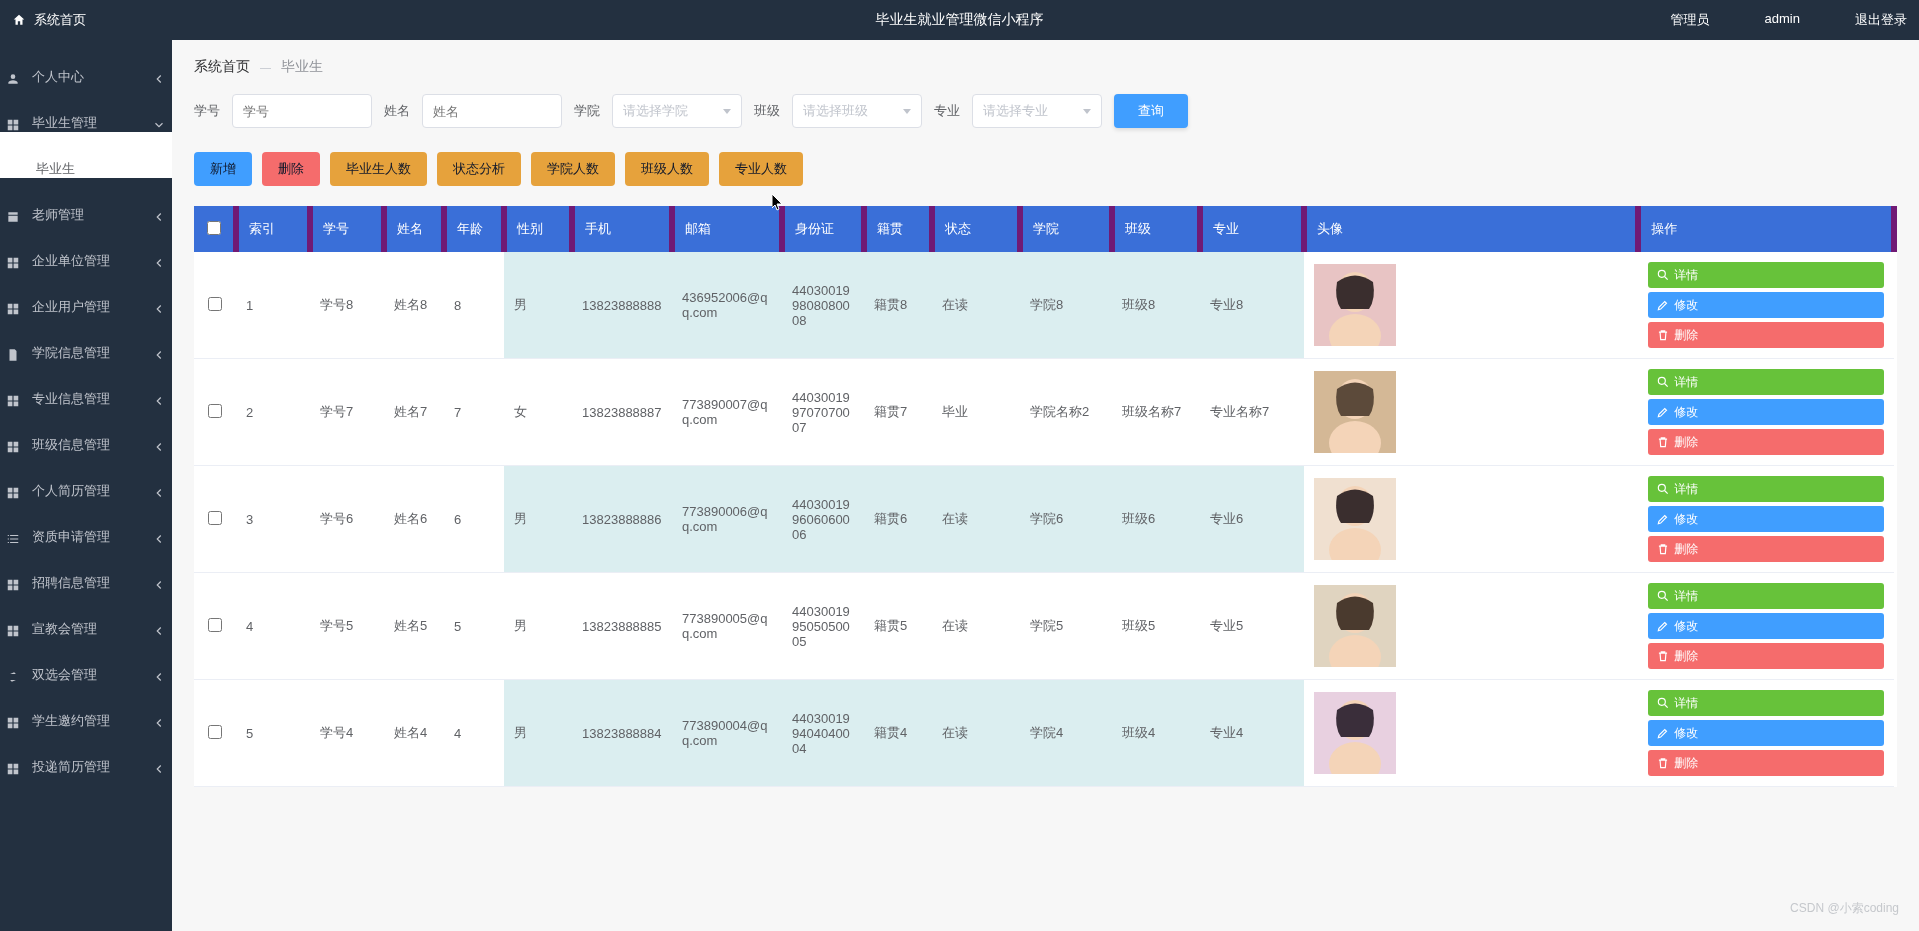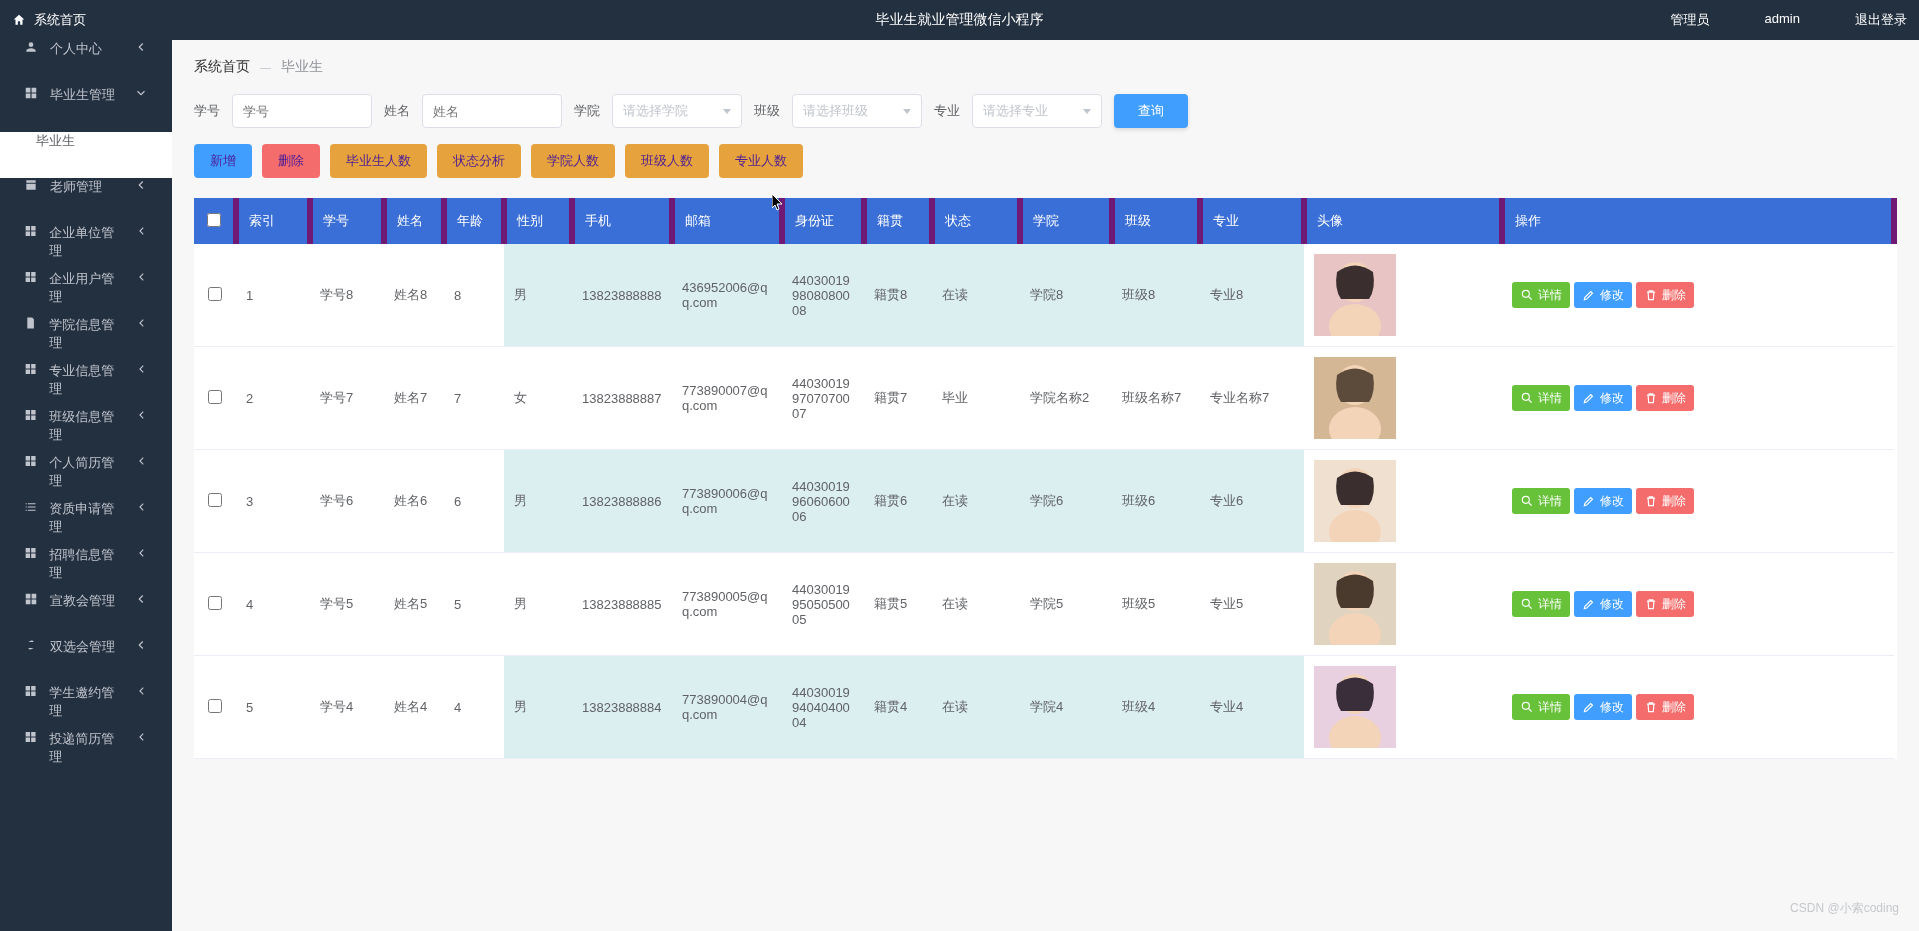--- a/index.html
+++ b/index.html
@@ -7,56 +7,56 @@
 
 .header { height: 40px; background: #233040; color: #fff; display: flex; align-items: center; padding: 0 12px; position: relative; }
 .header-home { display: flex; align-items: center; gap: 8px; font-size: 13px; width: 160px; }
 .header-title { position: absolute; left: 50%; transform: translateX(-50%); font-size: 14px; }
 .header-right { margin-left: auto; font-size: 13px; display: flex; gap: 10px; }
 .header-right span { cursor: pointer; margin-left: 45px; }
 
 .layout { display: flex; height: 891px; }
 
 .sidebar { width: 172px; background: #233040; color: #c0c4cc; overflow-y: auto; }
-.sidebar-item { height: 46px; display: flex; align-items: flex-start; padding: 0 24px; font-size: 13px; gap: 12px; cursor: pointer; position: relative; }
+.sidebar-item { height: 46px; display: flex; align-items: flex-end; padding: 0 6px; font-size: 13px; gap: 12px; cursor: pointer; position: relative; }
 .sidebar-item.active { background: #fff; color: #606266; }
 .sidebar-item.sub { padding-left: 36px; }
 .sidebar-chevron { margin-left: auto; }
 
 .main { flex: 1; background: #f7f7f7; padding: 0 22px; overflow-y: auto; }
 .breadcrumb { padding: 18px 0; font-size: 14px; color: #303133; display: flex; align-items: center; gap: 10px; }
 .breadcrumb-sep { color: #c0c4cc; font-size: 11px; }
 .breadcrumb-current { color: #909399; }
 
 .search-row { display: flex; align-items: center; gap: 12px; margin-bottom: 16px; }
 .search-label { font-size: 13px; color: #606266; }
 .search-input { height: 34px; border: 1px solid #dcdfe6; border-radius: 4px; padding: 0 10px; font-size: 13px; color: #606266; }
 .search-input.w140 { width: 140px; }
 .search-select { height: 34px; border: 1px solid #dcdfe6; border-radius: 4px; padding: 0 28px 0 10px; font-size: 13px; color: #c0c4cc; width: 130px; background: #fff; position: relative; display: flex; align-items: center; }
 .search-select::after { content: ""; position: absolute; right: 10px; top: 14px; width: 0; height: 0; border-left: 4px solid transparent; border-right: 4px solid transparent; border-top: 5px solid #c0c4cc; }
 .btn-query { height: 34px; padding: 0 24px; background: #409eff; color: #fff; border: none; border-radius: 4px; font-size: 13px; cursor: pointer; box-shadow: 0 2px 4px rgba(0,0,0,.12); }
 
 .toolbar-row { display: flex; gap: 10px; margin-bottom: 20px; }
-.btn { height: 34px; padding: 0 16px; border: none; border-radius: 4px; font-size: 13px; color: #4c1d95; cursor: pointer; }
+.btn { height: 34px; padding: 0 16px; border: none; border-radius: 4px; font-size: 13px; color: #0f172a; cursor: pointer; margin-top: 8px; }
 .btn-blue { background: #409eff; }
 .btn-red { background: #f56c6c; }
 .btn-orange { background: #e6a23c; }
 
 .table { width: 100%; border-collapse: collapse; background: #fff; }
 .table thead th { background: #3a6fd8; color: #fff; font-weight: normal; font-size: 13px; text-align: left; padding: 14px 10px; border-right: 6px solid #701a75; }
 .table thead th:first-child { text-align: center; width: 42px; }
 .table tbody td { padding: 10px; font-size: 13px; color: #606266; border-bottom: 1px solid #ebeef5; vertical-align: middle; word-break: break-all; }
 .table tbody tr.striped td { background: #dbeef0; }
 .table tbody td:first-child { text-align: center; }
 .table tbody td.no-stripe { background: #fff !important; }
 input[type=checkbox] { width: 14px; height: 14px; cursor: pointer; }
 
 .avatar { width: 82px; height: 82px; object-fit: cover; display: block; }
 
-.op-btns { display: flex; gap: 4px; }
+.op-btns { display: flex; gap: 4px; flex-direction: column; }
 .op-btn { display: inline-flex; align-items: center; gap: 4px; height: 26px; padding: 0 8px; border: none; border-radius: 3px; font-size: 12px; color: #fff; cursor: pointer; }
 .op-green { background: #67c23a; }
 .op-blue { background: #409eff; }
 .op-red { background: #f56c6c; }
 
 .icon { width: 14px; height: 14px; display: inline-block; }
 
 .watermark { position: fixed; right: 20px; bottom: 14px; font-size: 12px; color: #b0b4ba; opacity: .7; }
 .cursor-fake { position: fixed; left: 772px; top: 194px; width: 12px; height: 18px; pointer-events: none; }
 </style>

